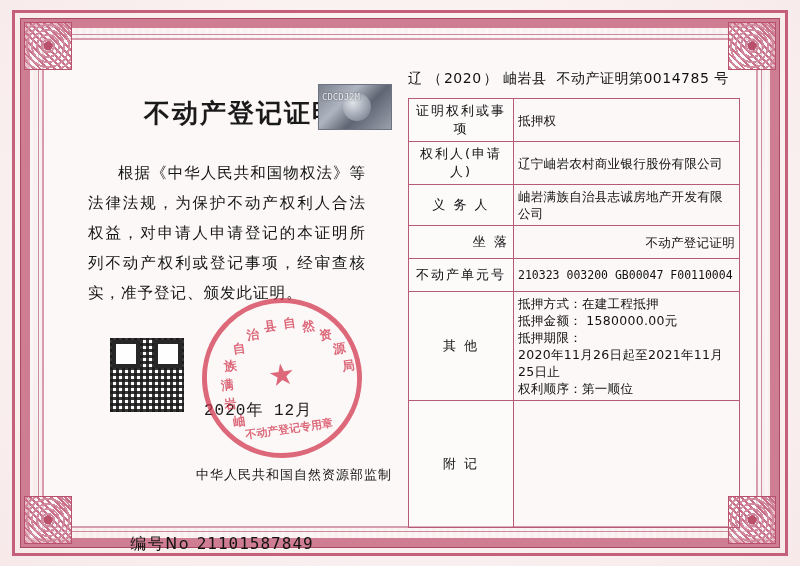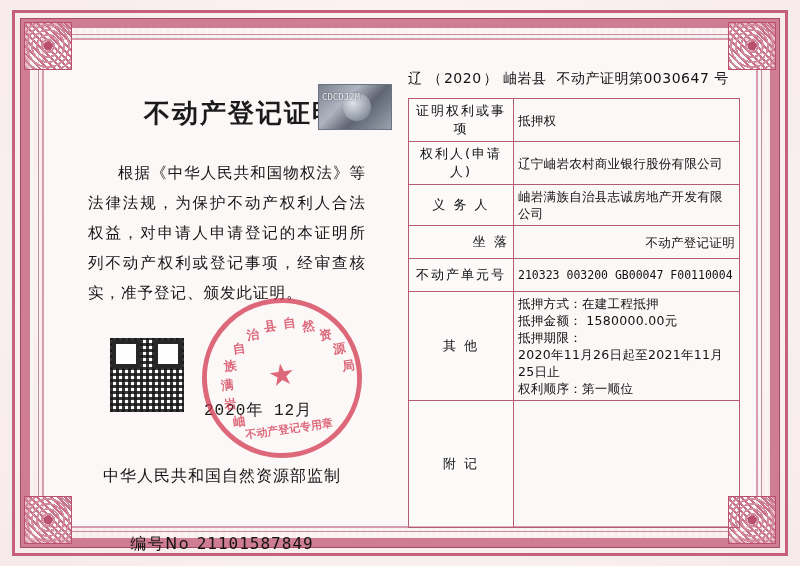--- a/index.html
+++ b/index.html
@@ -139,22 +139,22 @@
   }
   .seal .star{
     position:absolute;left:50%;top:48%;transform:translate(-50%,-50%);
     font-size:30px;line-height:1;color:#d0324a;
   }
   .seal .bottom-text{
     position:absolute;left:0;bottom:16px;width:100%;text-align:center;
     font-size:11px;font-weight:bold;font-family:"DejaVu Sans",sans-serif;
   }
   .footer-supervise{
-    position:absolute;left:0;top:418px;width:340px;text-align:center;
-    font-size:16px;color:#141414;font-family:"DejaVu Sans",sans-serif;letter-spacing:1px;
+    position:absolute;left:0;top:418px;width:340px;text-align:right;
+    font-size:13px;color:#141414;font-family:"DejaVu Sans",sans-serif;letter-spacing:1px;
   }
   .footer-no{
     position:absolute;left:0;top:452px;width:340px;text-align:center;
     font-size:16px;color:#141414;font-family:"DejaVu Sans",sans-serif;letter-spacing:1.5px;margin-top:34px;
   }
   .footer-no .numpart{font-family:"DejaVu Sans Mono",monospace;font-size:16px;letter-spacing:1px;}
 
   
   .right{
     position:absolute;right:0;top:0;width:340px;height:100%;
@@ -254,21 +254,21 @@
         <span class="numpart">21101587849</span>
       </div>
     </div>
 
     <div class="right">
 
       <div class="rheader">
         <span class="seg">辽</span>
         <span class="seg">（</span><span class="seg year">2020</span><span class="seg">）</span>
         <span class="seg">岫岩县</span>
-        &nbsp;<span class="seg">不动产证明第</span><span class="seg">0030647</span>
+        &nbsp;<span class="seg">不动产证明第</span><span class="seg">0014785</span>
         <span class="seg">号</span>
       </div>
 
       <table class="grid">
         <tbody>
             <tr class="r1">
           <td class="lab">证明权利或事项</td>
           <td class="val">抵押权</td>
         </tr>
         <tr class="r2">

